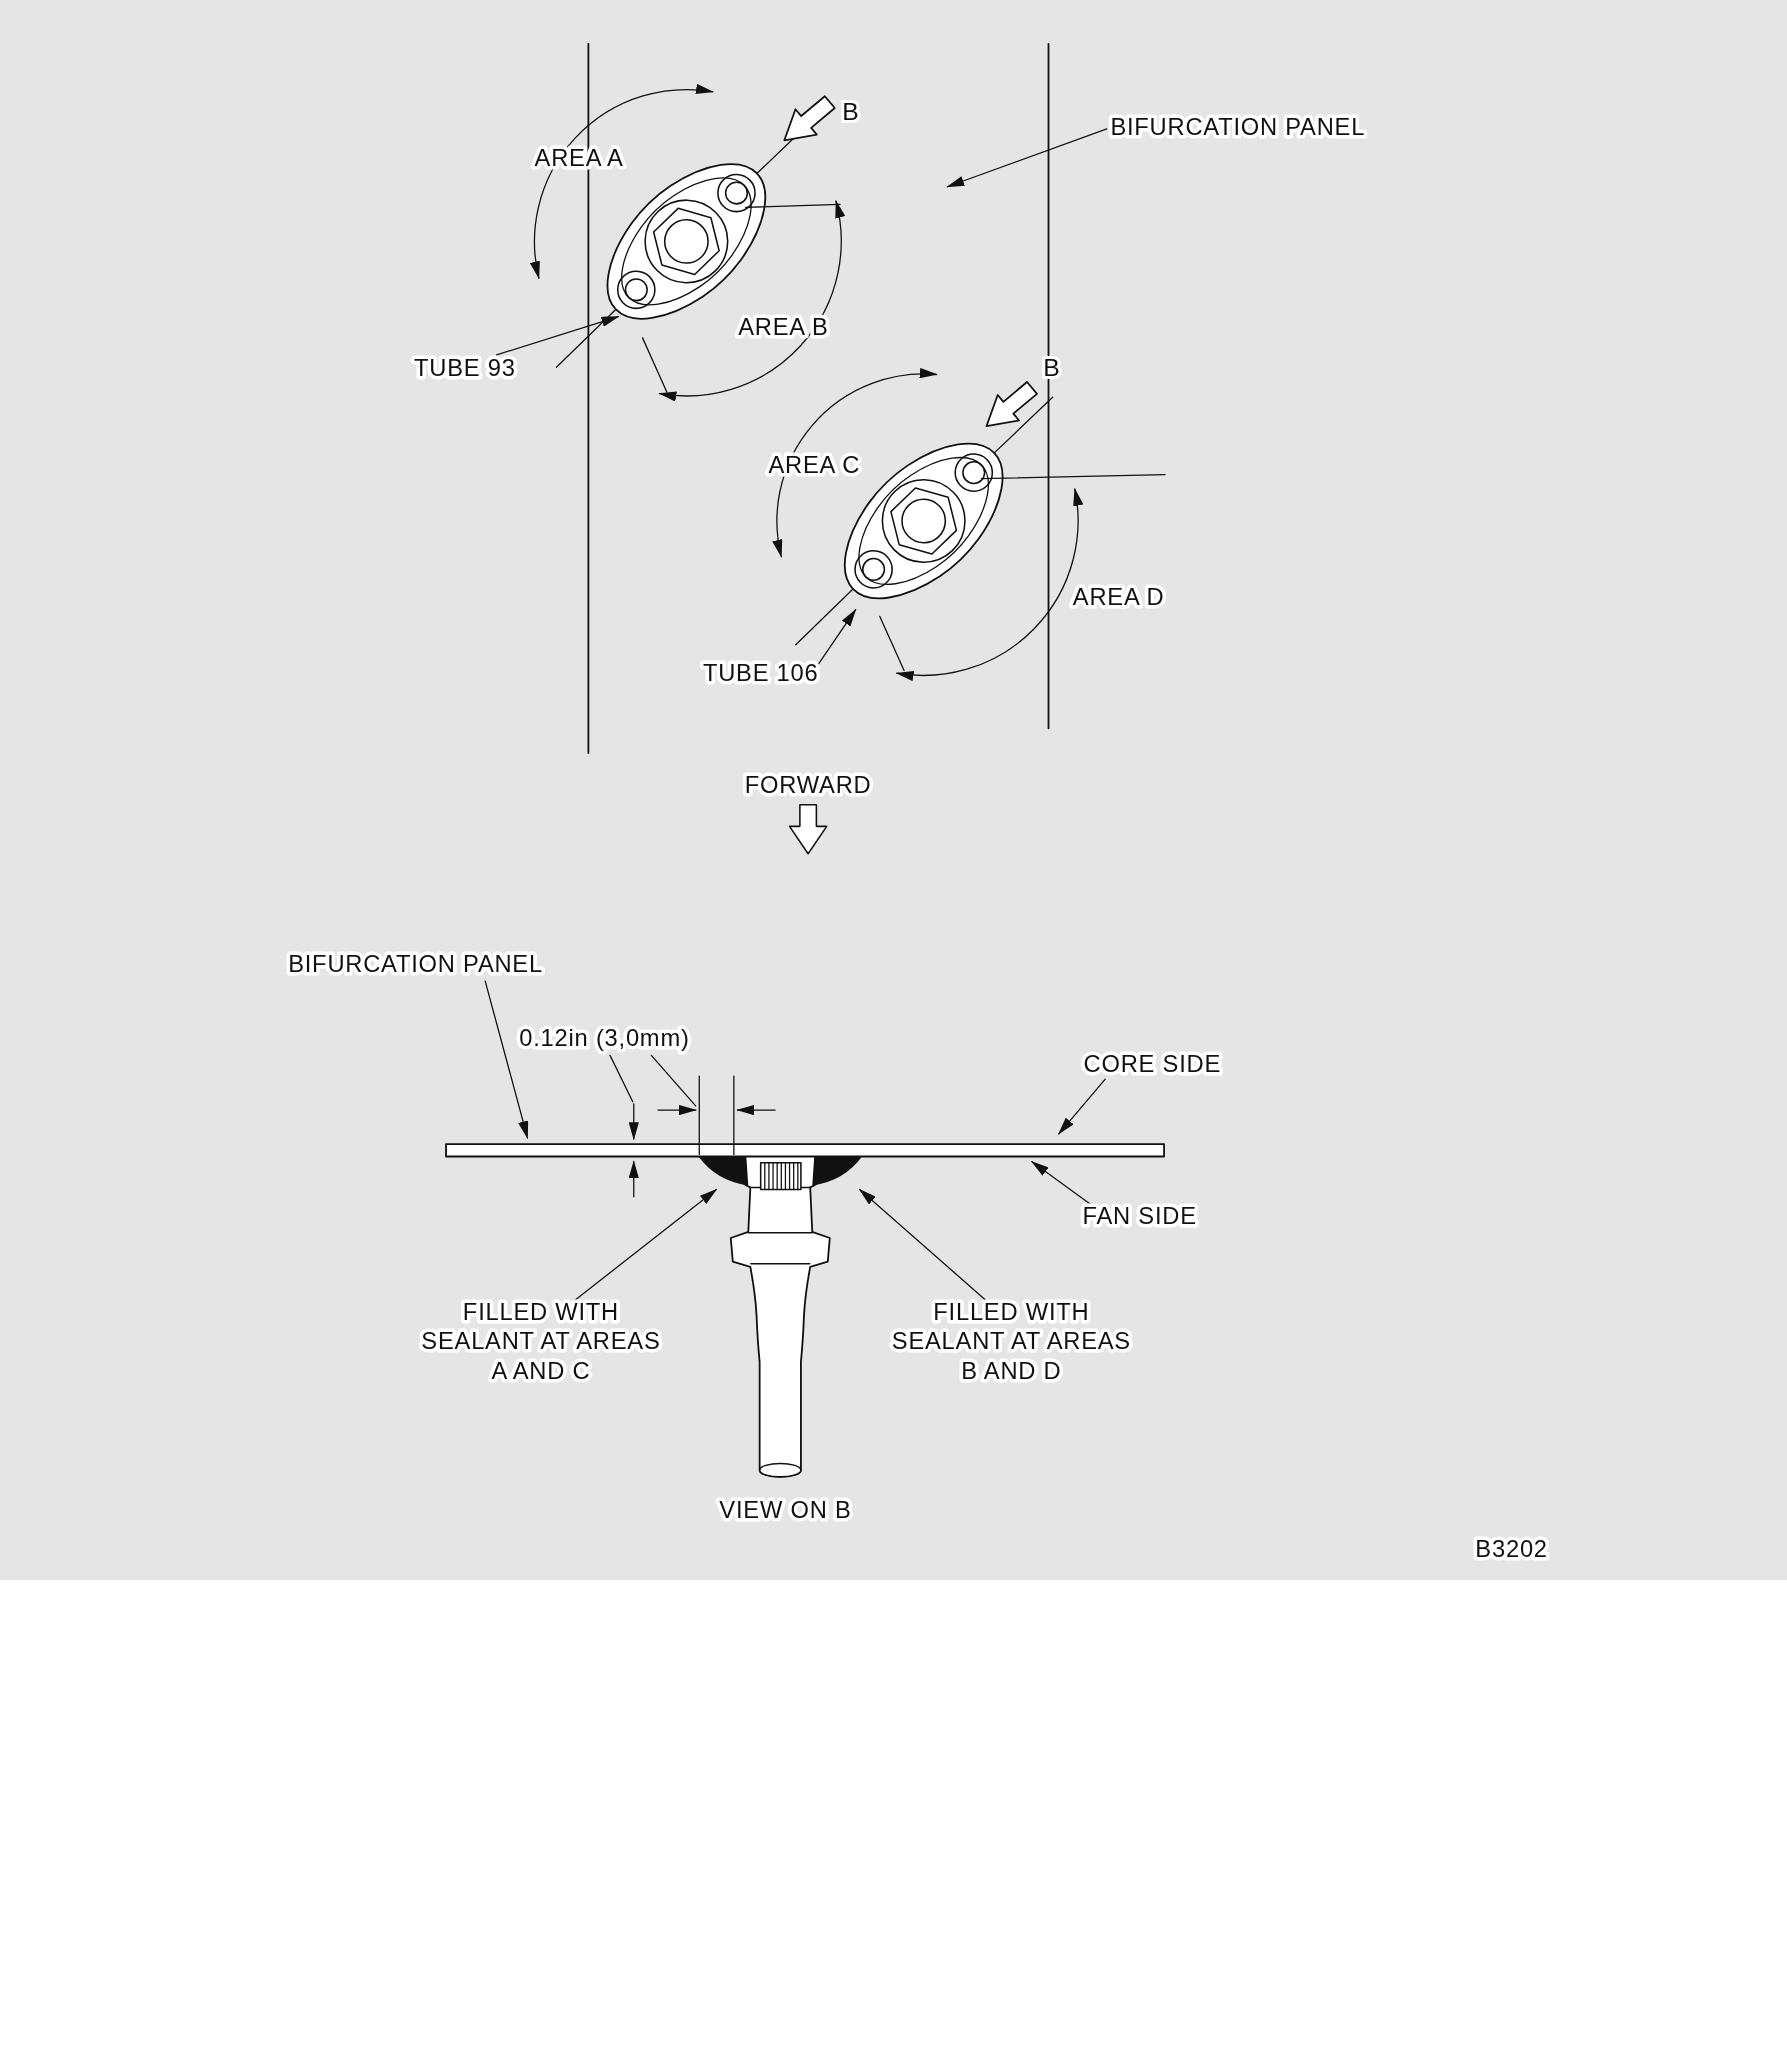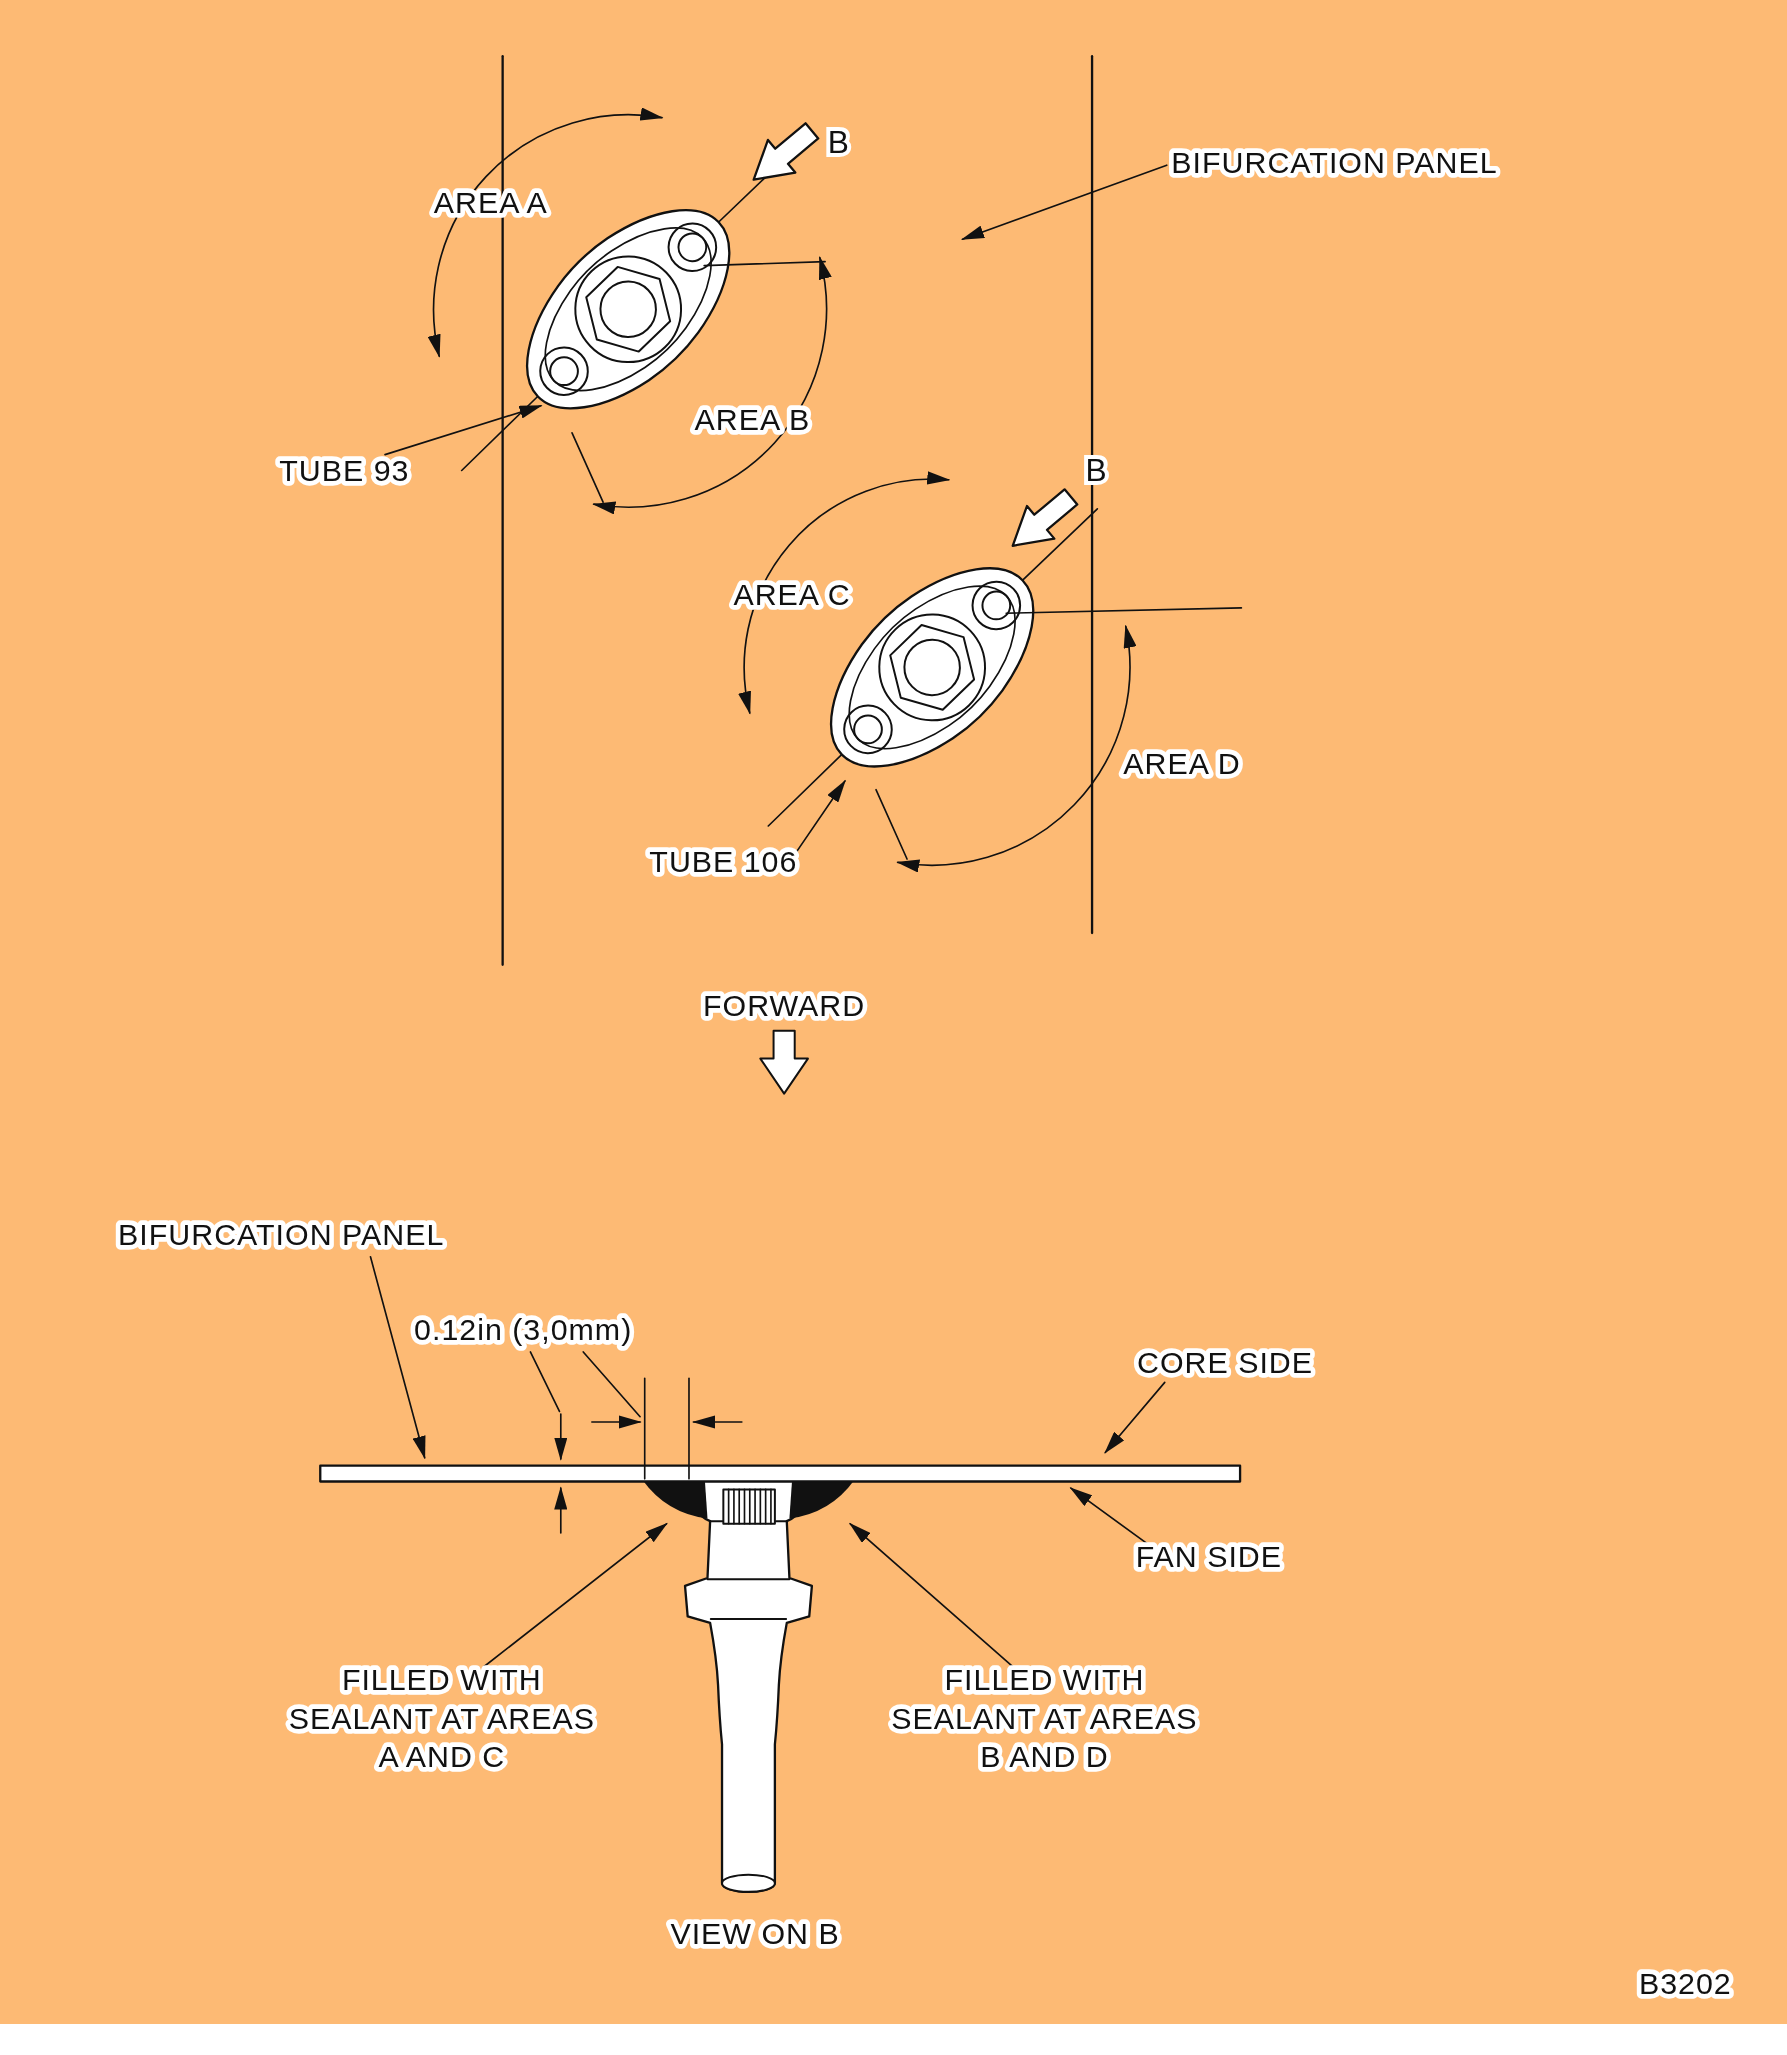--- a/index.html
+++ b/index.html
@@ -1,16 +1,16 @@
 <!DOCTYPE html>
 <html style="font-size:10.7px"><head>
 <meta charset="utf-8">
 <style>
   html,body{margin:0;padding:0;background:#ffffff}
-  .page{width:1787px;height:2024px;background:#fdba74;position:relative;overflow:hidden}
+  .page{width:1787px;height:1580px;background:#e5e5e5;position:relative;overflow:hidden}
   svg{display:block;width:100%;height:100%}
   text{font-family:"Liberation Sans","DejaVu Sans",sans-serif;letter-spacing:1.5px}
   .lbl{font-size:46px;fill:#111111;paint-order:stroke;stroke:#ffffff;stroke-width:14px;stroke-linejoin:round}
   .lbl-b{font-size:48px;fill:#111111;paint-order:stroke;stroke:#ffffff;stroke-width:12px}
   .ln{stroke:#111111;stroke-width:3.5;fill:none;stroke-linecap:round;stroke-linejoin:round}
   .ln2{stroke:#111111;stroke-width:3;fill:none;stroke-linecap:round;stroke-linejoin:round}
   .thin{stroke:#111111;stroke-width:2.5;fill:none;stroke-linecap:round}
   .fillw{fill:#ffffff;stroke:#111111;stroke-width:3.5;stroke-linejoin:round}
   .fillw2{fill:#ffffff;stroke:#111111;stroke-width:3;stroke-linejoin:round}
   .blk{fill:#111111;stroke:none}

